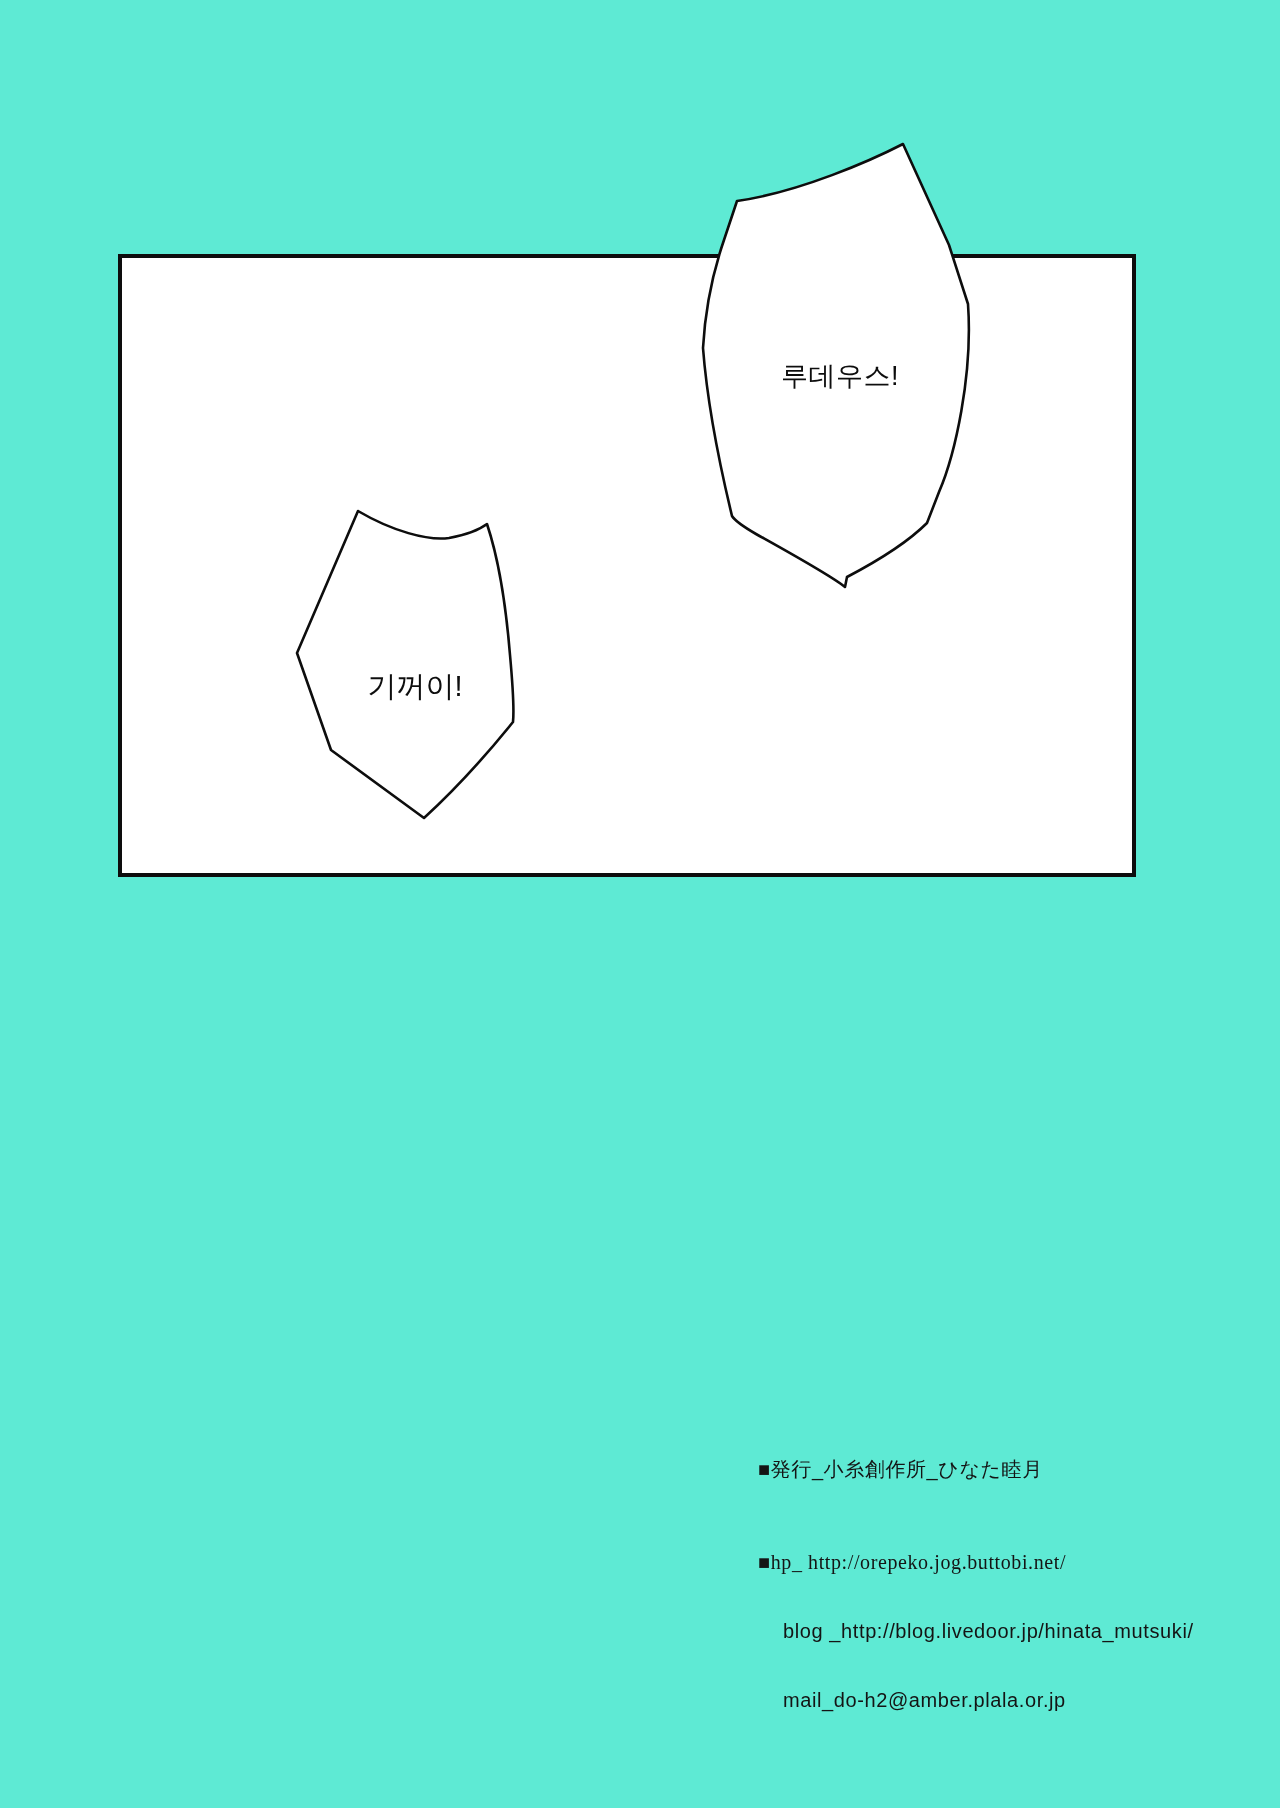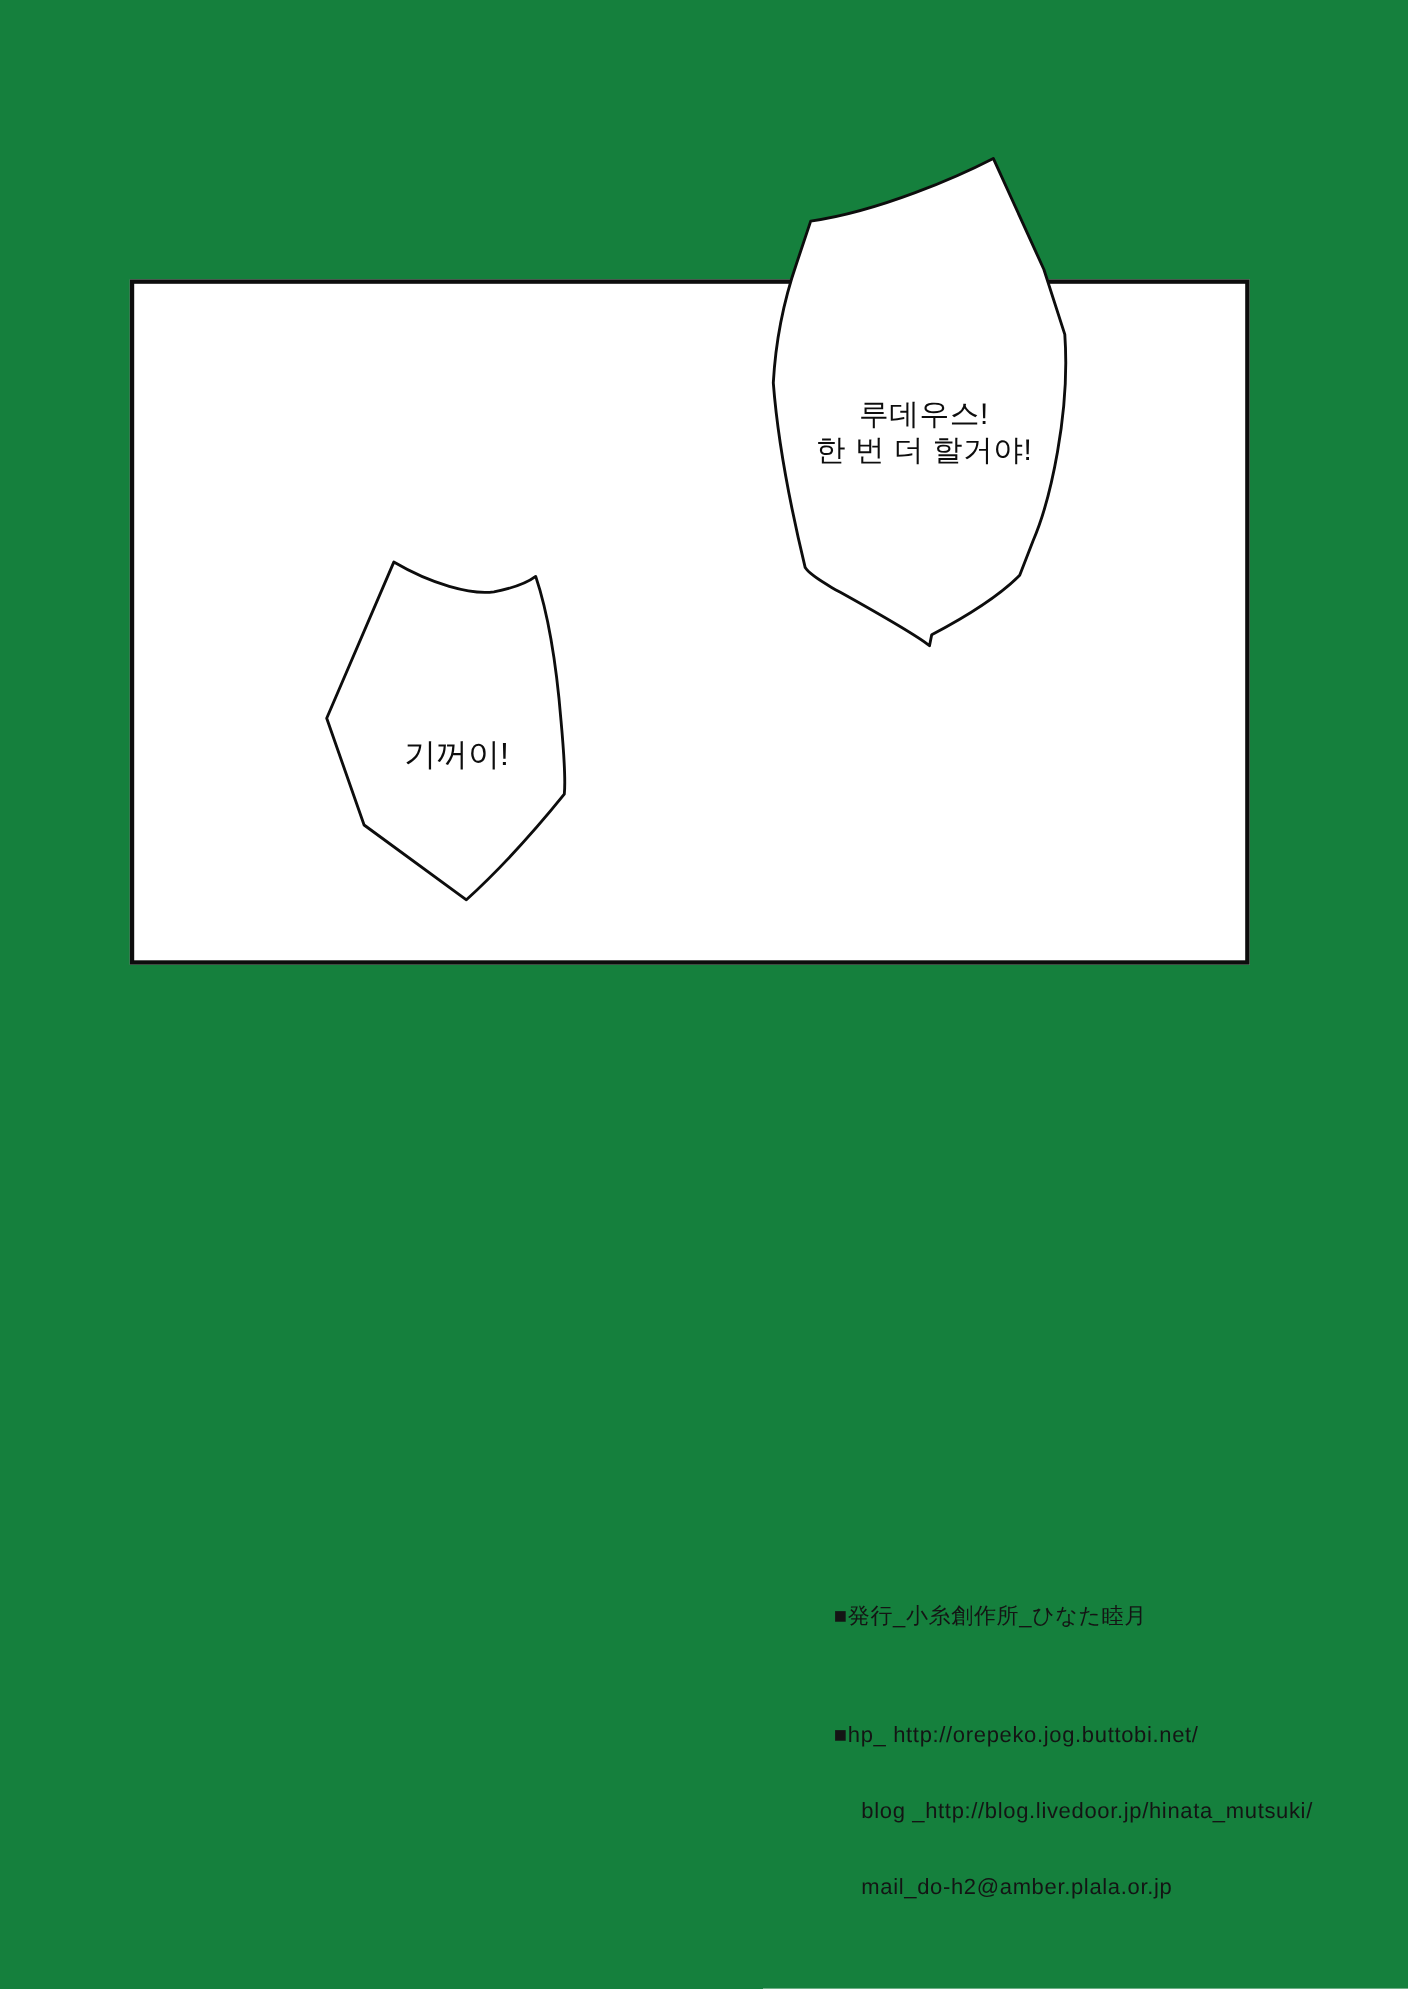--- a/index.html
+++ b/index.html
@@ -4,21 +4,21 @@
 <style>
   html, body {
     margin: 0;
     padding: 0;
     background: #ffffff;
   }
   .page {
     position: relative;
     width: 1280px;
     height: 1808px;
-    background: #15803d;
+    background: #5eead4;
     overflow: hidden;
     font-family: "Liberation Sans", "DejaVu Sans", sans-serif;
     color: #0d0d0d;
   }
   .panel-frame {
     position: absolute;
     left: 118px;
     top: 254px;
     width: 1010px;
     height: 615px;
@@ -65,21 +65,21 @@
     position: absolute;
     left: 758px;
     top: 1412px;
     font-size: 20px;
     line-height: 23px;
     letter-spacing: 0.6px;
     color: #141414;
     white-space: pre;
   }
   .credit-line { margin: 0; }
-  .credit-line.gap { margin-top: 40px; }
+  .credit-line.gap { margin-top: 24px; font-family: Liberation Serif, serif; }
   .credit-line.ind { padding-left: 25px; }
 </style>
 </head>
 <body>
 
 <div class="page">
 
   <div class="panel-frame"></div>
 
   <svg class="bubble-layer" viewBox="0 0 1280 1808" xmlns="http://www.w3.org/2000/svg">
@@ -102,21 +102,20 @@
              C 498 557, 506 606, 510 655
              C 513 688, 514 712, 513 722
              C 492 748, 458 787, 424 818
              L 331 750
              L 297 653
              Z"></path>
   </svg>
 
   <div class="bubble-text big">
     <div>루데우스!</div>
-    <div>한 번 더 할거야!</div>
   </div>
 
   <div class="bubble-text small">
     <div>기꺼이!</div>
   </div>
 
   <div class="credits">
     <div class="credit-line">■発行_小糸創作所_ひなた睦月</div>
     <div class="credit-line gap">■hp_ http://orepeko.jog.buttobi.net/</div>
     <div class="credit-line ind">blog _http://blog.livedoor.jp/hinata_mutsuki/</div>

